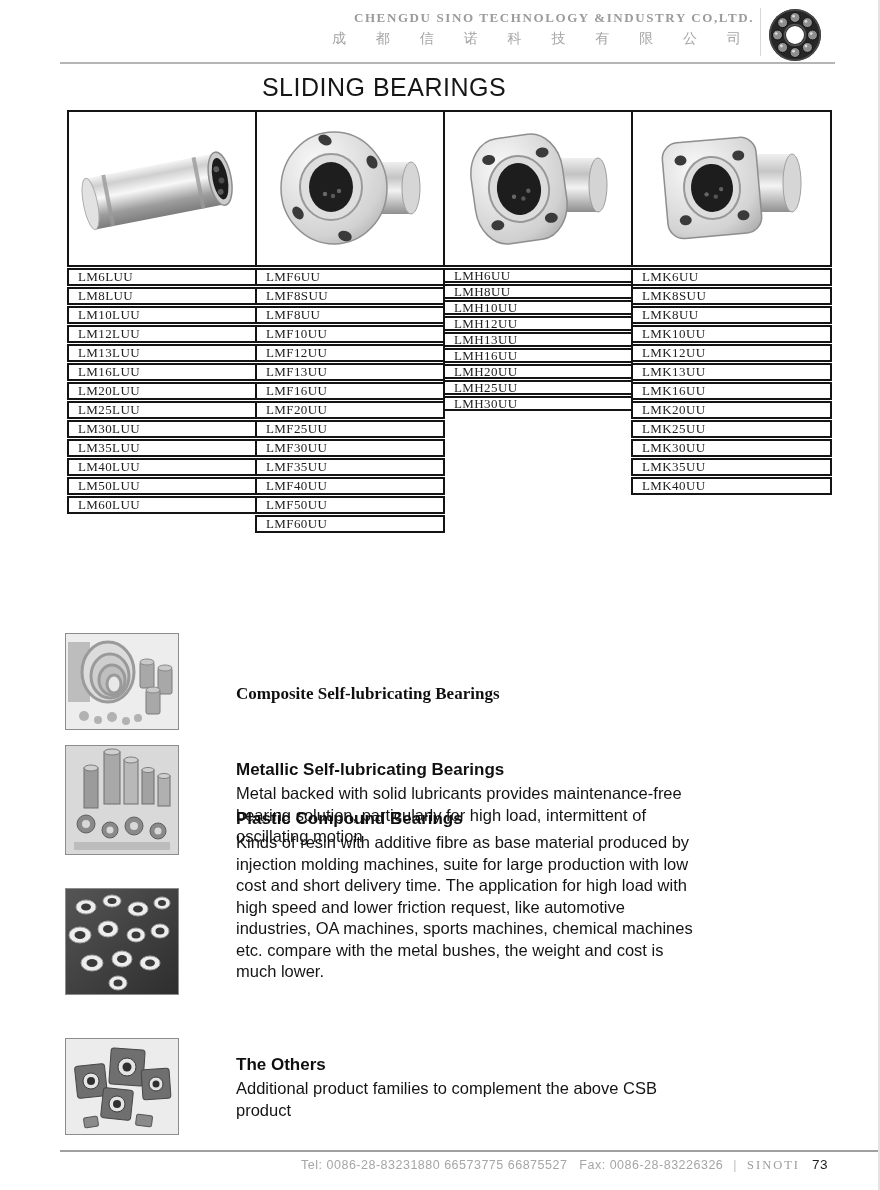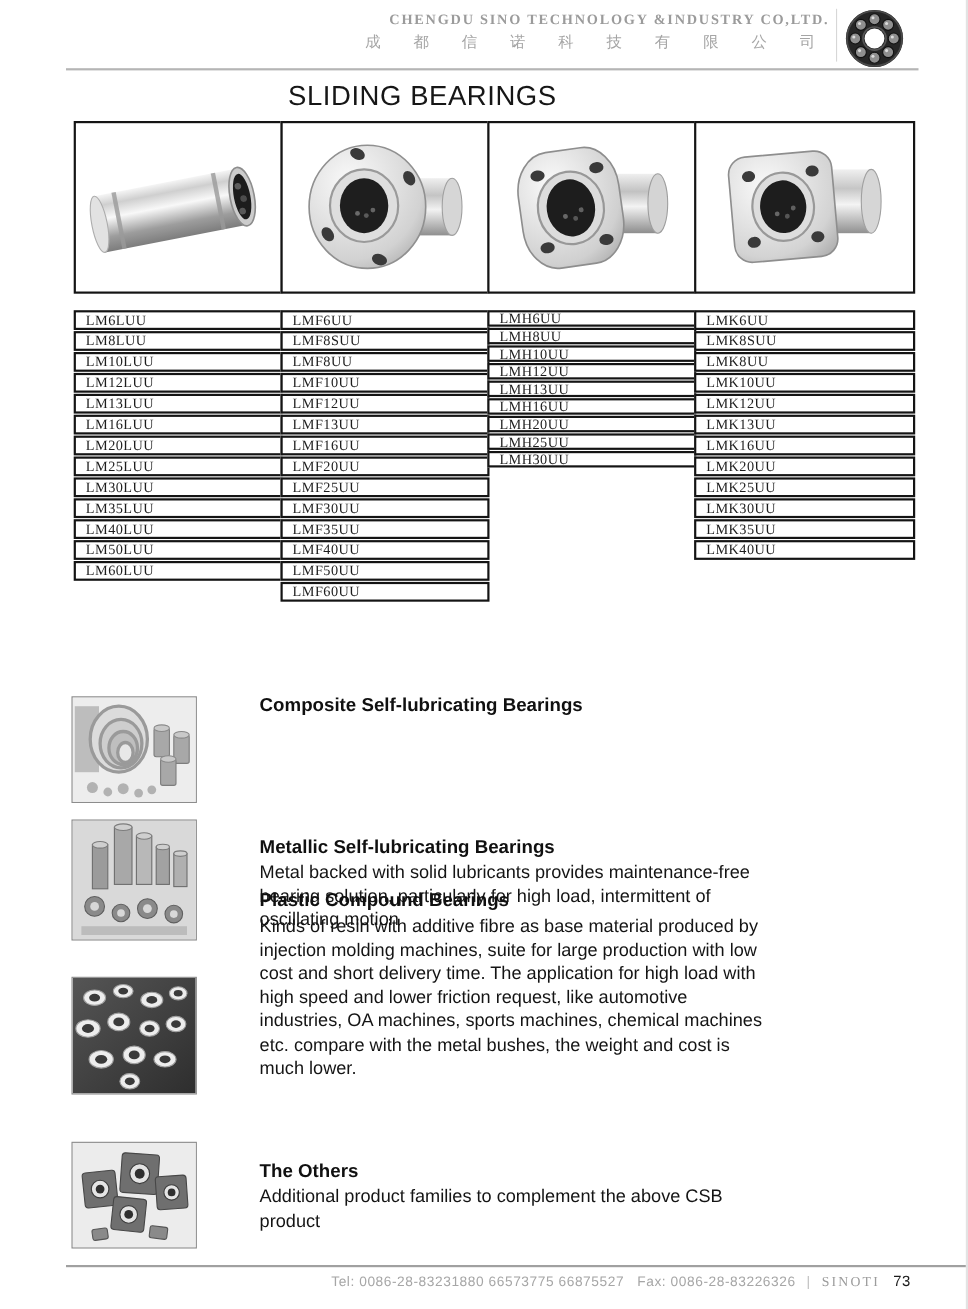--- a/index.html
+++ b/index.html
@@ -21,34 +21,34 @@
   .page-title { position:absolute; top:73px; left:0; width:768px; text-align:center;
                 font-size:25px; font-weight:500; letter-spacing:0.5px; color:#161616; }
 
   
   .catalog { position:absolute; left:67px; top:110px; display:flex; align-items:flex-start; }
   .pcol { width:190px; margin-left:-2px; }
   .pcol:first-child { margin-left:0; }
   .pcol:nth-child(4) { width:201px; }
   .img-cell { height:157px; border:2px solid #141414; background:#fff;
               display:flex; align-items:center; justify-content:center; overflow:hidden; }
-  .rows { margin-top:15px; }
+  .rows { margin-top:1px; }
   .part-row { height:18px; border:2px solid #141414; margin-bottom:1px; background:#fff;
               display:flex; align-items:center; padding-left:9px;
               font-family:"Liberation Serif", serif; font-size:13px; letter-spacing:0.4px; color:#1d1d1d; }
   .col-short .part-row { height:15px; }
 
   
   .section-img { position:absolute; left:65px; border:1px solid #8c8c8c; background:#f0f0f0; overflow:hidden; }
   .simg-1 { top:633px; width:114px; height:97px; }
   .simg-2 { top:745px; width:114px; height:110px; }
   .simg-3 { top:888px; width:114px; height:107px; }
   .simg-4 { top:1038px; width:114px; height:97px; }
   .section-text { position:absolute; left:236px; width:468px; }
-  .stxt-1 { top:631px; }
+  .stxt-1 { top:684px;font-family:Liberation Serif, serif; }
   .stxt-2 { top:760px; }
   .stxt-3 { top:809px; }
   .stxt-4 { top:1055px; }
   .section-title { font-size:17px; font-weight:700; color:#101010; margin-bottom:3px; }
   .section-body { font-size:16.5px; color:#141414; line-height:21.5px; }
 
   
   .footer-rule { position:absolute; left:60px; top:1150px; width:820px; height:2px; background:#a0a0a0; }
   .footer { position:absolute; top:1157px; right:50px; font-size:12.5px; color:#a6a6a6;
             letter-spacing:0.5px; white-space:nowrap; }

